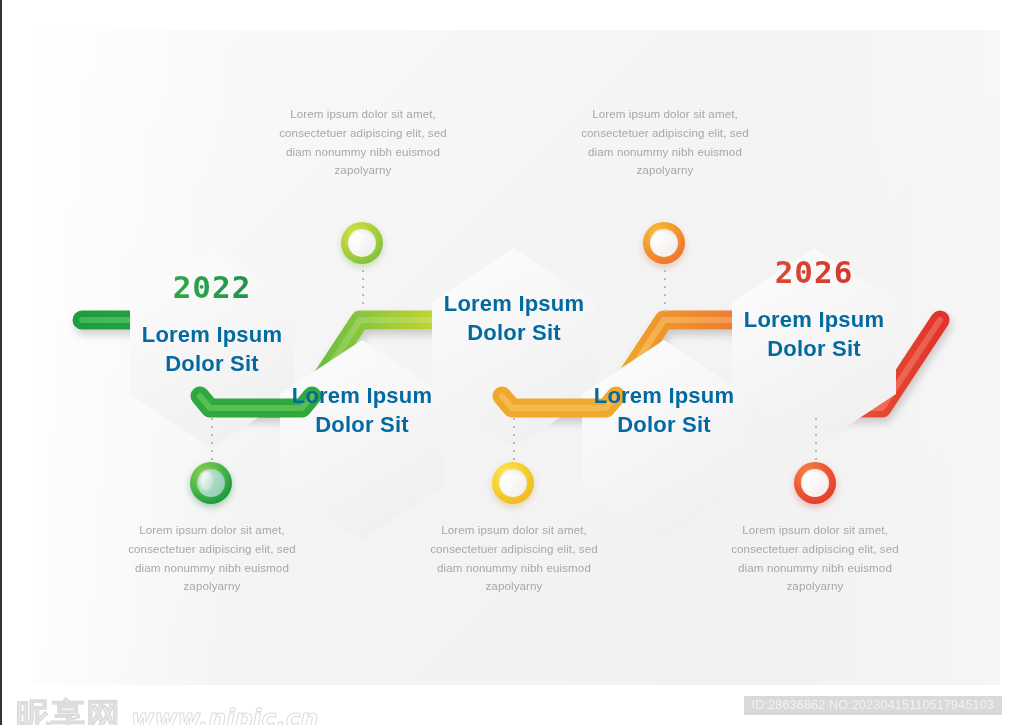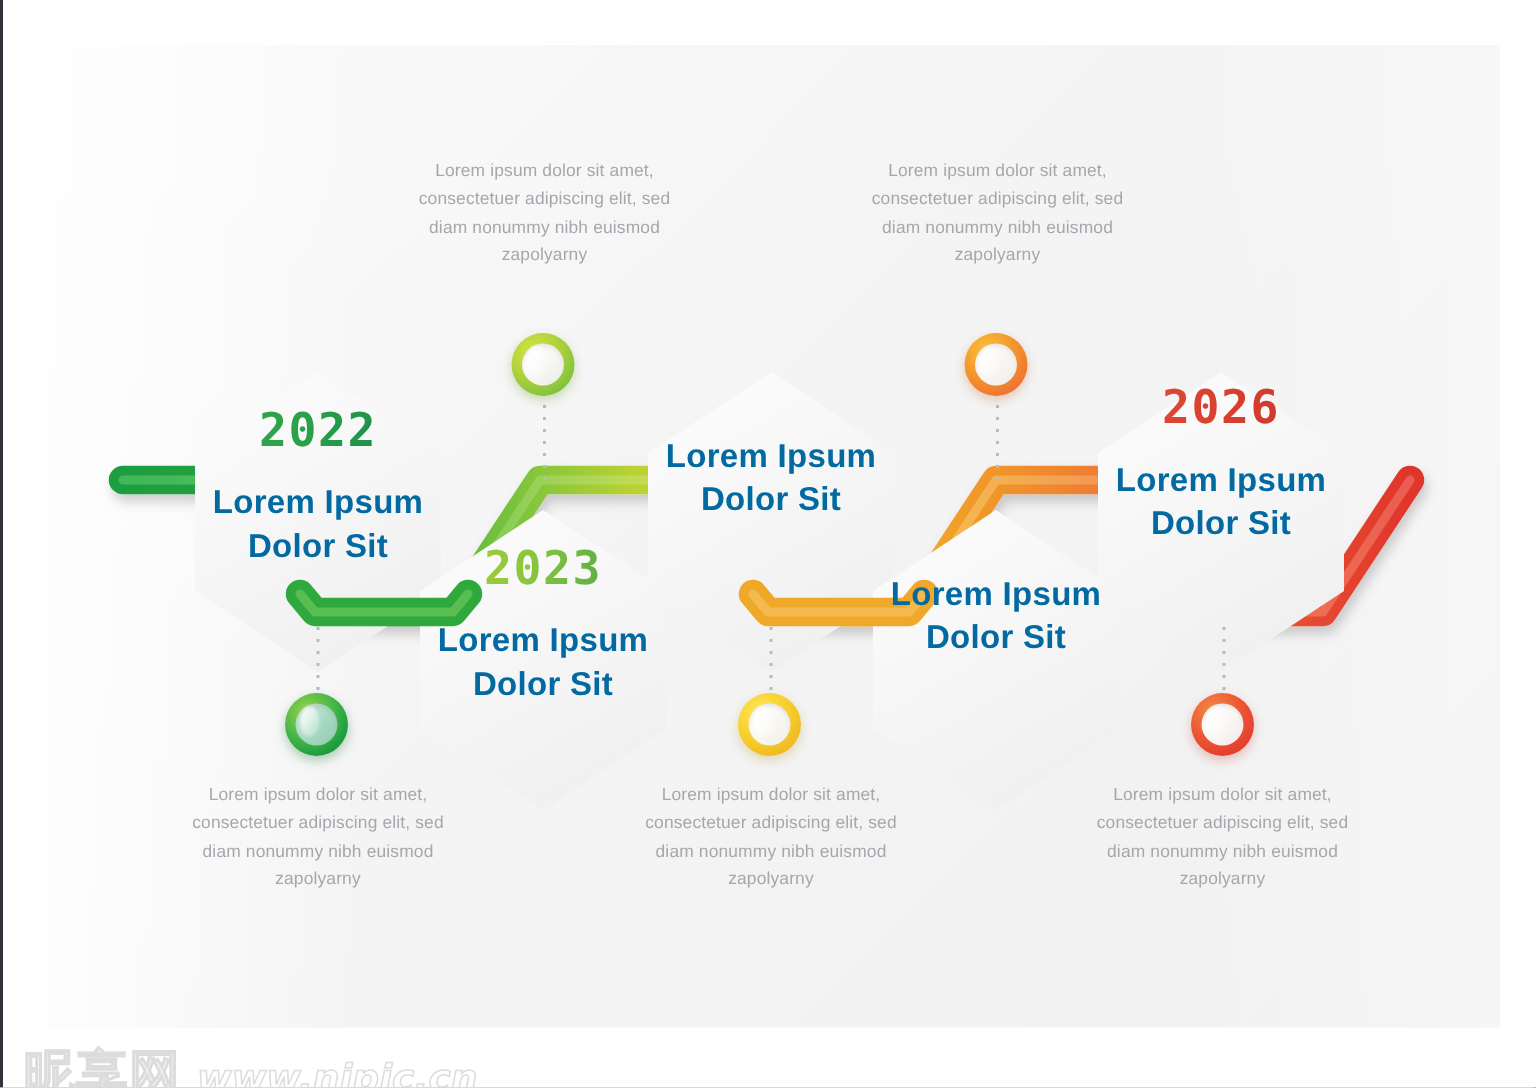--- a/index.html
+++ b/index.html
@@ -217,21 +217,20 @@
 
     <div class="hex-label" style="left:95px;top:272px;">
       <div class="year" style="background-image:linear-gradient(100deg,#3fae4a 0%,#2aa14a 45%,#0f7a4c 100%);">2022</div>
       <div class="sub">
         <div>Lorem Ipsum</div>
         <div>Dolor Sit</div>
       </div>
     </div>
 
     <div class="hex-label" style="left:245px;top:364px;">
-      <div class="year" style="background-image:linear-gradient(100deg,#d2d62c 0%,#8cc63f 45%,#1b8f52 100%);">2023</div>
       <div class="sub">
         <div>Lorem Ipsum</div>
         <div>Dolor Sit</div>
       </div>
     </div>
 
     <div class="hex-label" style="left:397px;top:272px;">
       <div class="sub">
         <div>Lorem Ipsum</div>
         <div>Dolor Sit</div>
@@ -290,14 +289,15 @@
     <div class="desc" style="left:568px;top:105px;">Lorem ipsum dolor sit amet, consectetuer adipiscing elit, sed diam nonummy nibh euismod zapolyarny</div>
     <div class="desc" style="left:718px;top:521px;">Lorem ipsum dolor sit amet, consectetuer adipiscing elit, sed diam nonummy nibh euismod zapolyarny</div>
 
   </div>
 
   <div id="footer">
     <div id="wm">
       <span class="cn">昵享网</span>
       <span class="url">www.nipic.cn</span>
     </div>
+    <div id="idbadge">ID:28636862 NO:20230415110517945103</div>
   </div>
 </div>
 
 </body></html>

